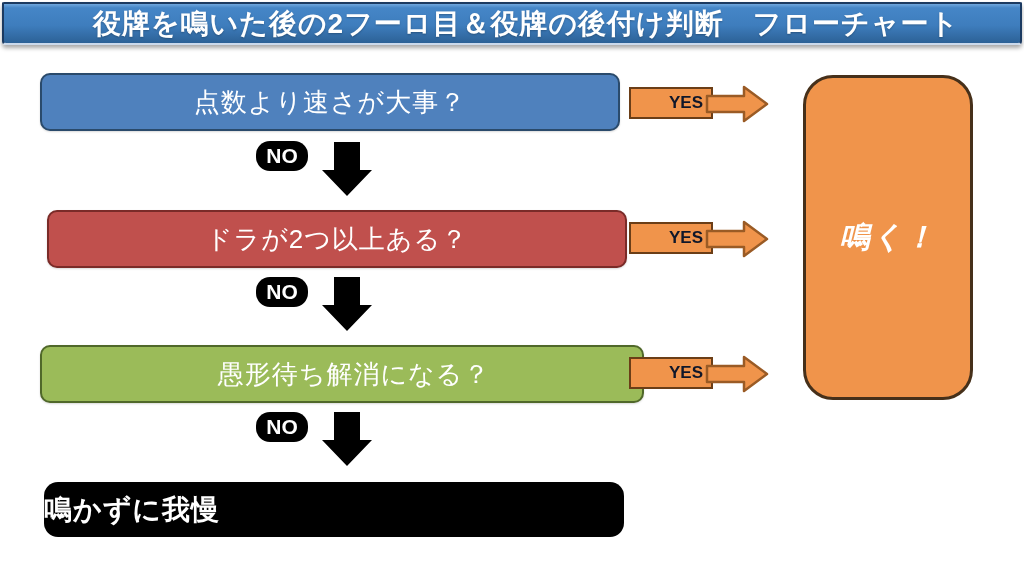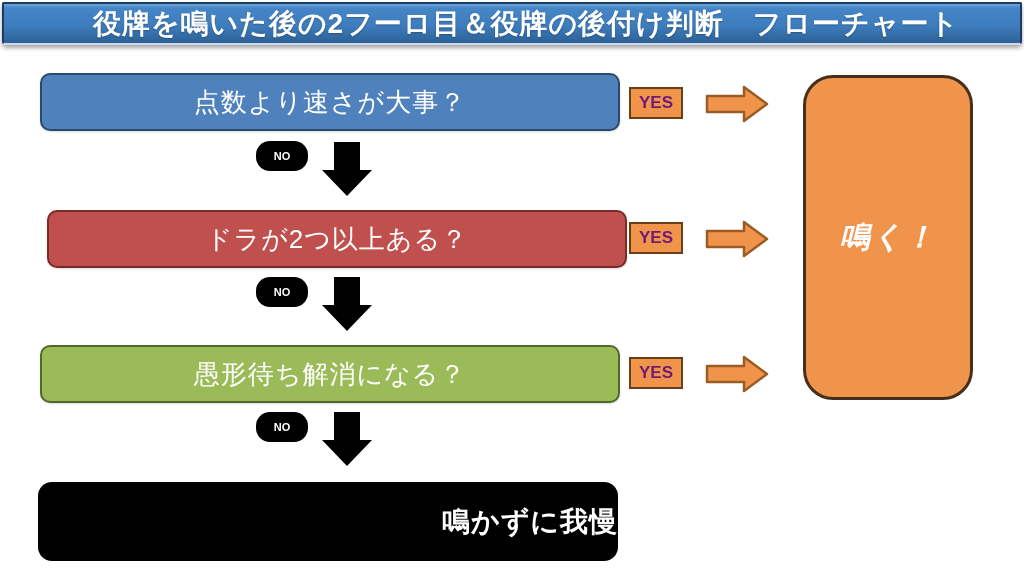--- a/index.html
+++ b/index.html
@@ -31,61 +31,61 @@
   
   .qbox {
     position: absolute; left: 40px; width: 576px; height: 54px;
     border: 2px solid; border-radius: 10px;
     display: flex; align-items: center; justify-content: center;
     box-shadow: 0 1px 2px rgba(0,0,0,0.15);
   }
   .qbox span { color: #ffffff; font-size: 26px; font-weight: 500; letter-spacing: 1px; }
   .q1 { top: 73px; }
   .q2 { top: 210px; }
-  .q3 { top: 345px; }
+  .q3 { top: 345px; padding-left: 24px; }
 
   
   .yes {
     position: absolute; left: 629px; width: 50px; height: 28px;
     border: 2px solid;
     display: flex; align-items: center; justify-content: center;
-    color: #701a75; font-size: 17px; font-weight: 700;
+    color: #0f172a; font-size: 17px; font-weight: 700; padding-left: 30px;
   }
   .y1 { top: 87px; } .y2 { top: 222px; } .y3 { top: 357px; }
 
   
   .rarrow { position: absolute; left: 704px; width: 67px; height: 42px; }
   .a1 { top: 83px; } .a2 { top: 218px; } .a3 { top: 353px; }
 
   
   .no {
     position: absolute; left: 256px; width: 52px; height: 30px;
     display: flex; align-items: center; justify-content: center;
-    color: #ffffff; font-size: 11px; font-weight: 700; border-radius: 14px;
+    color: #ffffff; font-size: 21px; font-weight: 700; border-radius: 14px;
   }
   .n1 { top: 141px; } .n2 { top: 277px; } .n3 { top: 412px; }
 
   
   .darrow {
     position: absolute; left: 322px; width: 50px; height: 54px;
     clip-path: polygon(24% 0, 76% 0, 76% 52%, 100% 52%, 50% 100%, 0 52%, 24% 52%);
   }
   .d1 { top: 142px; } .d2 { top: 277px; } .d3 { top: 412px; }
 
   
   .result-call {
     position: absolute; left: 803px; top: 75px; width: 164px; height: 319px;
     border: 3px solid; border-radius: 30px;
     display: flex; align-items: center; justify-content: center;
   }
   .result-call span { color: #ffffff; font-size: 30px; font-weight: 700; letter-spacing: 2px; font-style: italic; }
   .result-wait {
-    position: absolute; left: 38px; top: 482px; width: 580px; height: 79px;
+    position: absolute; left: 44px; top: 482px; width: 580px; height: 55px;
     border-radius: 14px;
-    display: flex; align-items: center; justify-content: flex-end;
+    display: flex; align-items: center; justify-content: flex-start;
   }
   .result-wait span { color: #ffffff; font-size: 28px; font-weight: 700; letter-spacing: 1px; }
 </style>
 </head>
 <body>
 
 <div class="stage">
 
   <header class="titlebar">
     <span>役牌を鳴いた後の2フーロ目＆役牌の後付け判断　フローチャート</span>

